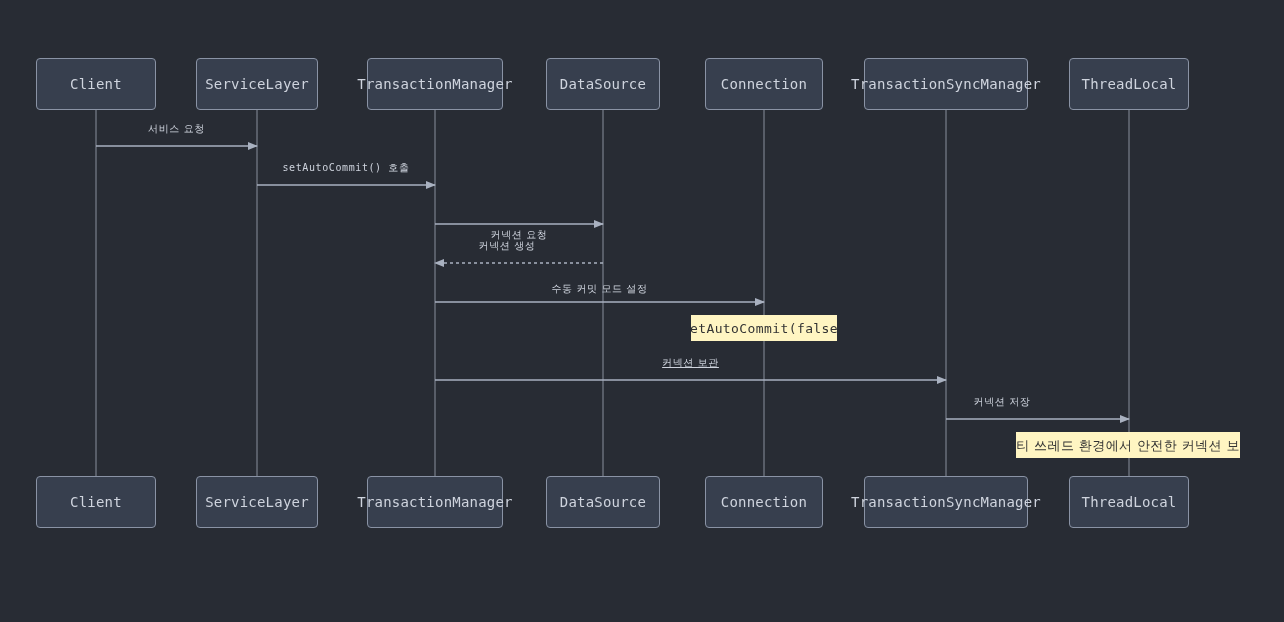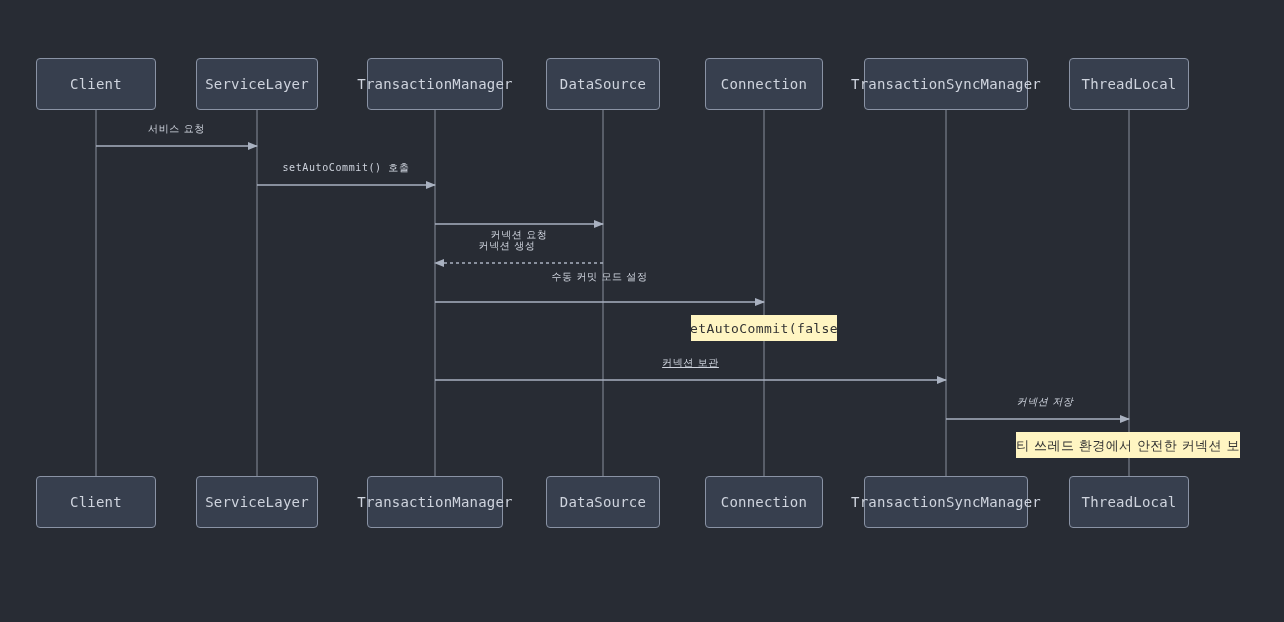--- a/index.html
+++ b/index.html
@@ -157,23 +157,23 @@
       </div>
       <div class="actor-box" style="left: 1069px; top: 476px; width: 120px;">
         <span class="actor-label">ThreadLocal</span>
       </div>
     </div>
   <div id="message-labels">
       <div class="msg-label" style="left: 176.5px; top: 124px;">서비스 요청</div>
       <div class="msg-label" style="font-family: &quot;DejaVu Sans Mono&quot;, &quot;Liberation Mono&quot;, monospace; left: 346px; top: 163px;">setAutoCommit() 호출</div>
       <div class="msg-label" style="left: 519px; top: 202px; margin-top: 28px;">커넥션 요청</div>
       <div class="msg-label" style="left: 507px; top: 241px;">커넥션 생성</div>
-      <div class="msg-label" style="left: 599.5px; top: 272px;">수동 커밋 모드 설정</div>
+      <div class="msg-label" style="left: 599.5px; top: 284px;">수동 커밋 모드 설정</div>
       <div class="msg-label" style="left: 690.5px; top: 358px; text-decoration: underline;">커넥션 보관</div>
-      <div class="msg-label" style="left: 1045px; top: 397px; font-style: italic;">커넥션 저장</div>
+      <div class="msg-label" style="left: 1002px; top: 397px;">커넥션 저장</div>
     </div>
   <div id="notes-layer">
       <div class="note-box" style="left: 764px; top: 315px; width: 146px;">
         <span class="note-text mono">setAutoCommit(false)</span>
       </div>
       <div class="note-box" style="left: 1128px; top: 432px; width: 224px;">
         <span class="note-text sans">멀티 쓰레드 환경에서 안전한 커넥션 보관</span>
       </div>
     </div>
 

